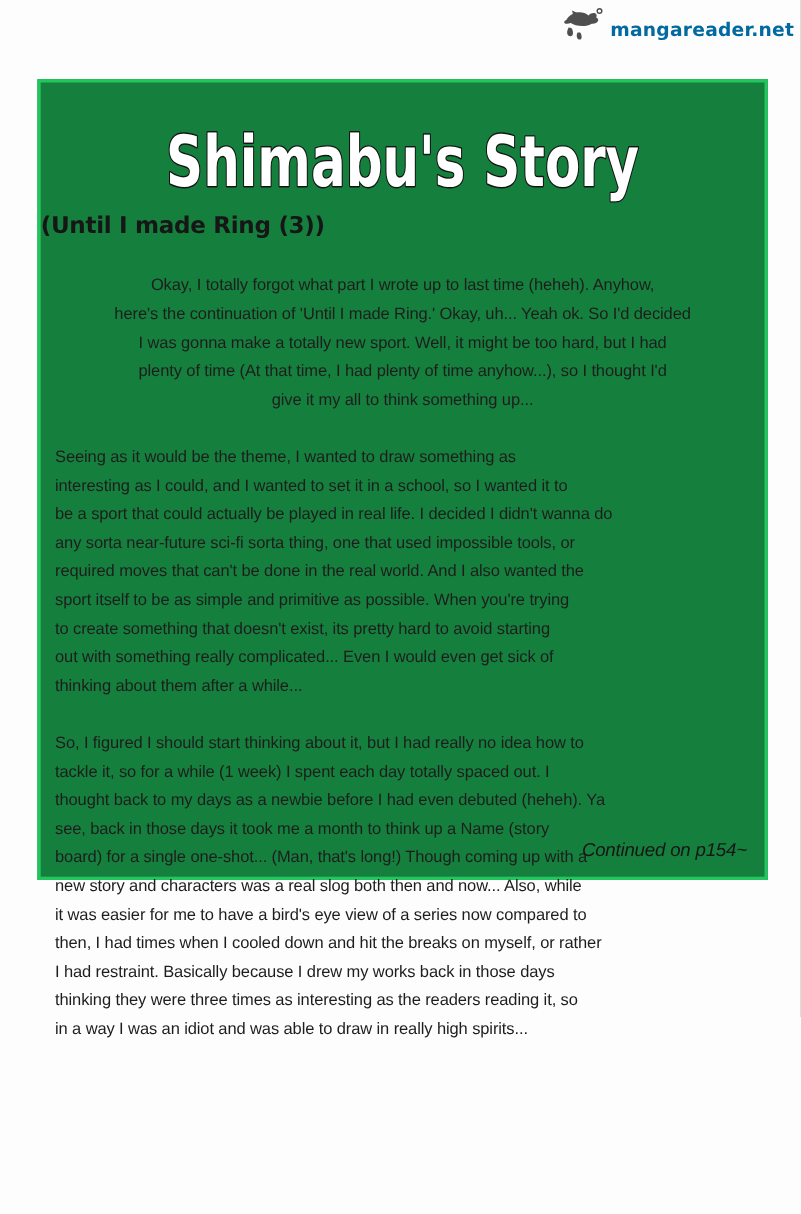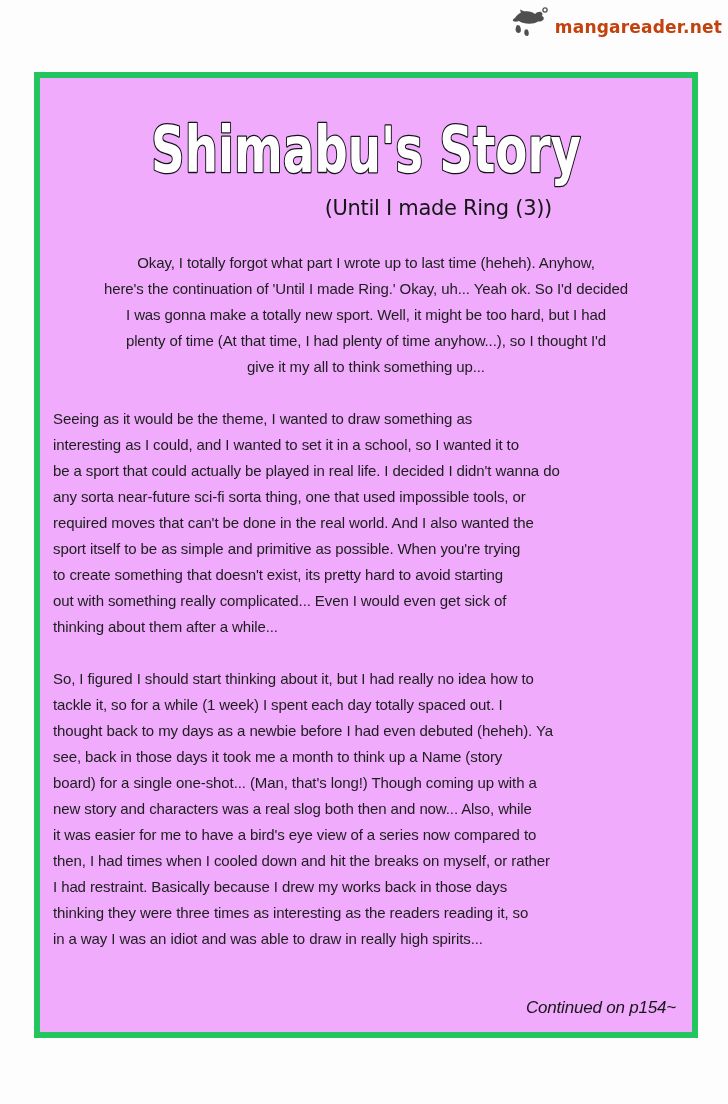--- a/index.html
+++ b/index.html
@@ -9,48 +9,47 @@
     position: relative;
     overflow: hidden;
     font-family: "Liberation Sans", sans-serif;
     color: #1d1d1d;
   }
 
   
   .watermark {
     position: absolute; top: 5px; right: 6px;
     display: flex; align-items: center; gap: 1px;
-    color: #c2410c;
+    color: #0369a1;
   }
   .watermark-text {
     font-family: "DejaVu Sans", sans-serif;
     font-weight: bold;
     font-size: 17px;
     letter-spacing: 0.2px;
     padding-top: 4px;
   }
 
   
   .frame {
     position: absolute;
     left: 34px; top: 72px;
-    width: 664px; height: 966px;
+    width: 664px; height: 728px;
     box-sizing: border-box;
-    border: 6px solid #22c55e;
-    background: #f0abfc;
+    border: 3px solid #22c55e;
+    background: #15803d;
   }
 
   .title-wrap { margin-top: 26px; text-align: center; }
   .title-svg { display: block; margin: 0 auto; }
 
   .subtitle {
-    text-align: right;
     padding-right: 140px;
     font-family: "DejaVu Sans", sans-serif;
-    font-weight: normal;
+    font-weight: bold;
     font-size: 21px;
     color: #161616;
     margin-top: 0px;
     letter-spacing: -0.3px;
   }
 
   .body-text {
     padding: 0 13px 0 13px;
     font-size: 15px;
     line-height: 26px;

